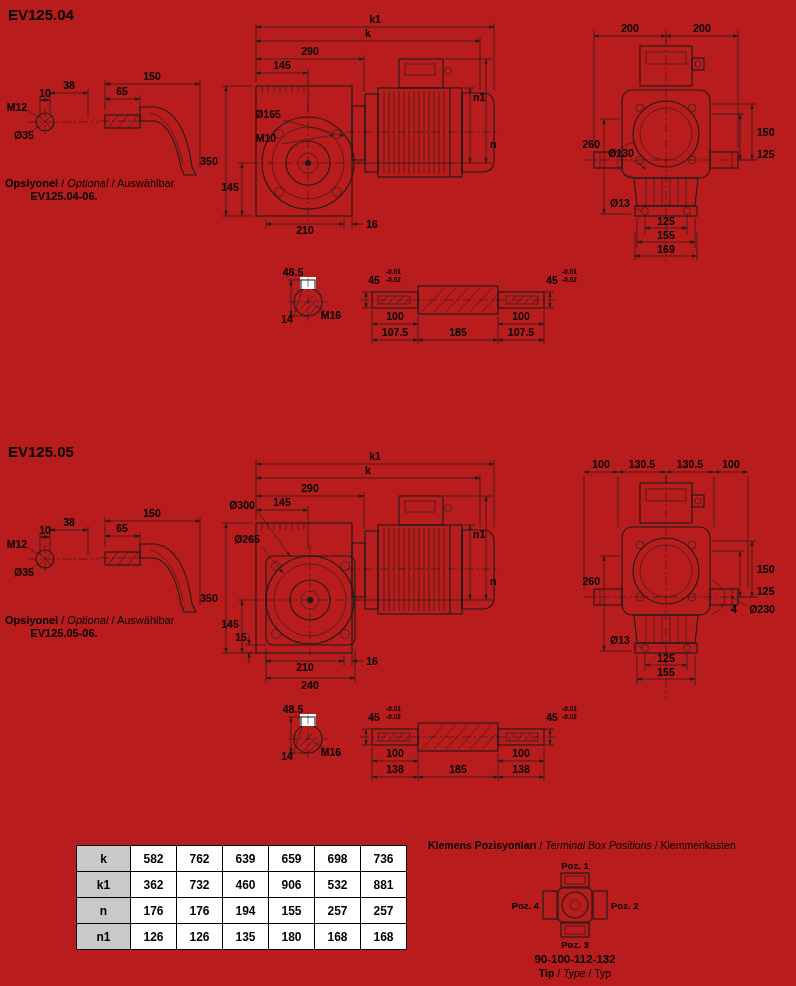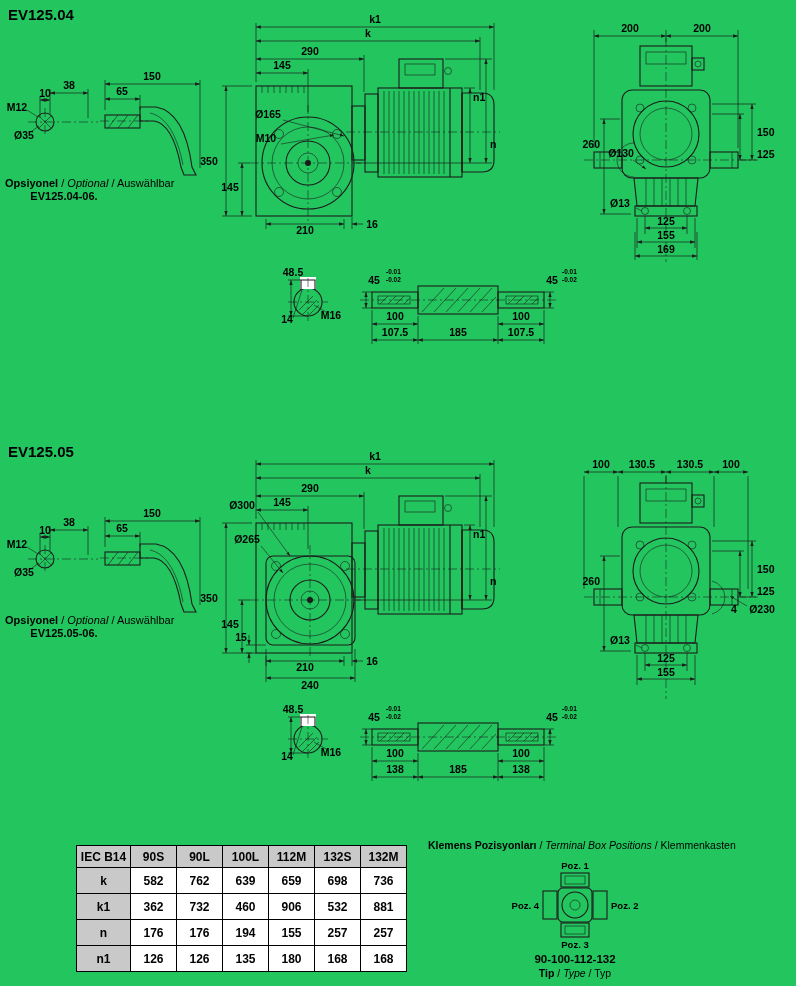--- a/index.html
+++ b/index.html
@@ -1,16 +1,16 @@
 <!DOCTYPE html>
 <html><head>
 <meta charset="utf-8">
 <style>
   html,body{margin:0;padding:0;background:#ddd;}
-  #canvas{position:relative;width:796px;height:986px;background:#22c55e;overflow:hidden;
+  #canvas{position:relative;width:796px;height:986px;background:#b91c1c;overflow:hidden;
           font-family:"Liberation Sans",sans-serif;}
   #drawing{position:absolute;left:0;top:0;}
   
   svg .ln{stroke:#1c1c1c;stroke-width:1.1;fill:none;}
   svg .thin{stroke:#1c1c1c;stroke-width:0.6;fill:none;}
   svg .dim{stroke:#1c1c1c;stroke-width:0.7;fill:none;}
   svg .cl{stroke:#1c1c1c;stroke-width:0.55;fill:none;stroke-dasharray:9 3 2 3;}
   svg .fl{fill:#1c1c1c;stroke:none;}
   svg text{fill:#000;font-family:"Liberation Sans",sans-serif;}
   svg .dt{font-size:10.5px;text-anchor:middle;font-weight:bold;}
@@ -374,29 +374,20 @@
     <text class="pz as" x="611" y="909">Poz. 2</text>
     <text class="pz" x="575" y="948">Poz. 3</text>
     <text class="pz ae" x="539" y="909">Poz. 4</text>
     <text class="md" x="575" y="963">90-100-112-132</text>
     <text class="tb" x="575" y="977"><tspan font-weight="bold">Tip</tspan><tspan> / </tspan><tspan font-style="italic">Type</tspan><tspan> / </tspan><tspan>Typ</tspan></text>
   </g>
 </svg>
 
 <table class="spec">
   <tbody>
-    <tr class="hrow">
-      <th class="lab">IEC B14</th>
-      <th>90S</th>
-      <th>90L</th>
-      <th>100L</th>
-      <th>112M</th>
-      <th>132S</th>
-      <th>132M</th>
-    </tr>
     <tr>
       <th class="lab">k</th>
       <td>582</td>
       <td>762</td>
       <td>639</td>
       <td>659</td>
       <td>698</td>
       <td>736</td>
     </tr>
     <tr>

